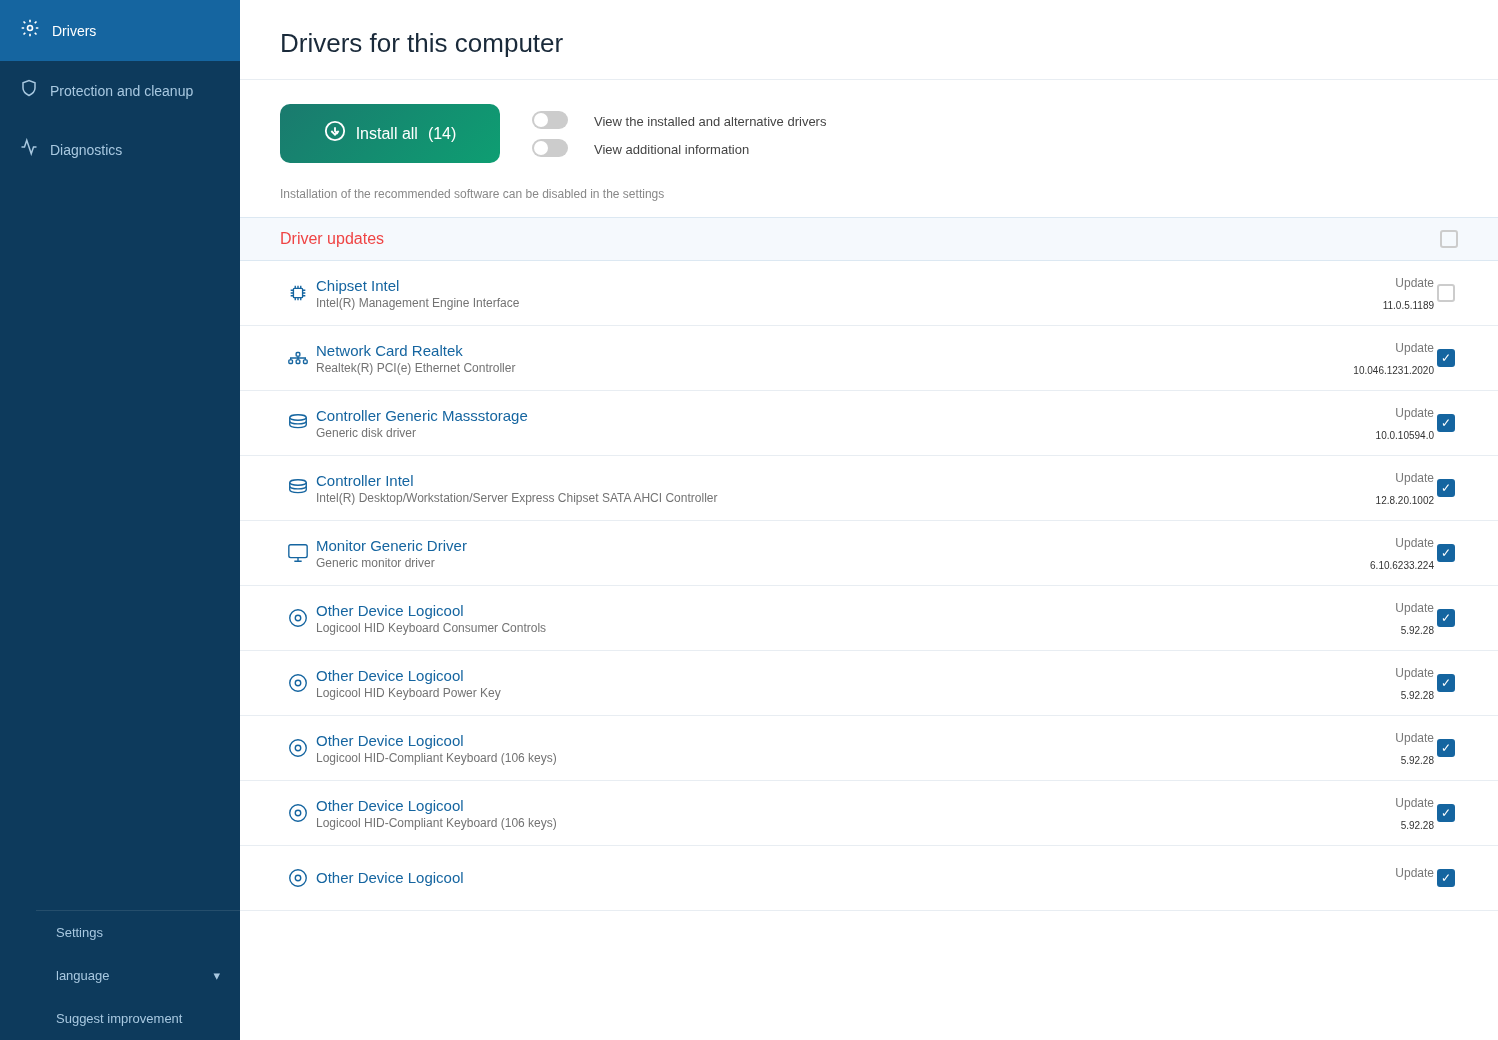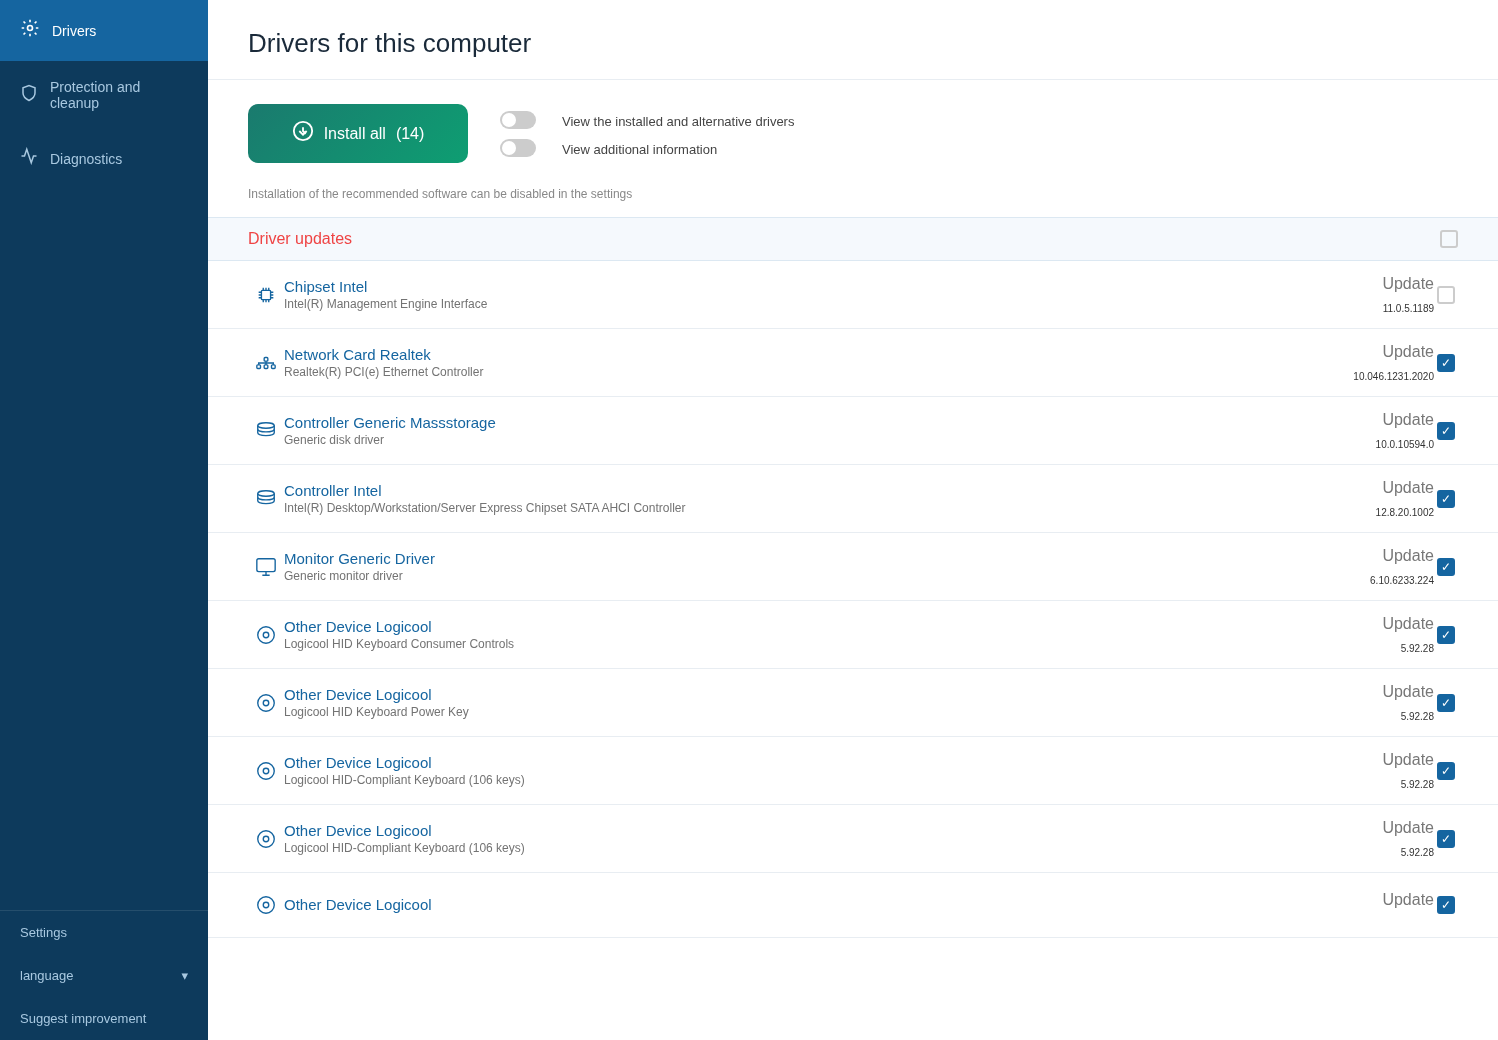--- a/index.html
+++ b/index.html
@@ -1,20 +1,20 @@
 <!DOCTYPE html>
 <html><head>
   <meta charset="utf-8">
   <style>
     * { margin: 0; padding: 0; box-sizing: border-box; }
     body { font-family: 'Segoe UI', Arial, sans-serif; display: flex; width: 1498px; height: 1040px; overflow: hidden; background: #f0f4f8; }
 
     
     .sidebar {
-      width: 208px;
+      width: 240px;
       background: #0d3a5c;
       color: #fff;
       display: flex;
       flex-direction: column;
       flex-shrink: 0;
       height: 100%;
     }
     .sidebar-item {
       display: flex;
       align-items: center;
@@ -26,20 +26,21 @@
       transition: background 0.2s;
     }
     .sidebar-item.active {
       background: #1565a0;
       color: #fff;
     }
     .sidebar-item .icon { font-size: 18px; flex-shrink: 0; }
     .sidebar-bottom {
       margin-top: auto;
       border-top: 1px solid rgba(255,255,255,0.1);
+      margin-left: 36px;
     }
     .sidebar-bottom-item {
       display: flex;
       align-items: center;
       padding: 14px 20px;
       font-size: 13px;
       color: #a8c8e0;
       cursor: pointer;
       gap: 8px;
     }
@@ -167,21 +168,21 @@
       margin-top: 2px;
     }
     .driver-update {
       text-align: right;
       font-size: 12px;
       color: #555;
       flex-shrink: 0;
       min-width: 100px;
     }
     .driver-update .update-label {
-      font-size: 16px;
+      font-size: 12px;
       color: #777;
     }
     .driver-update .update-version {
       font-size: 10px;
       color: #333;
       font-weight: 500;
       margin-top: 10px;
     }
     .checkbox-wrap {
       flex-shrink: 0;

